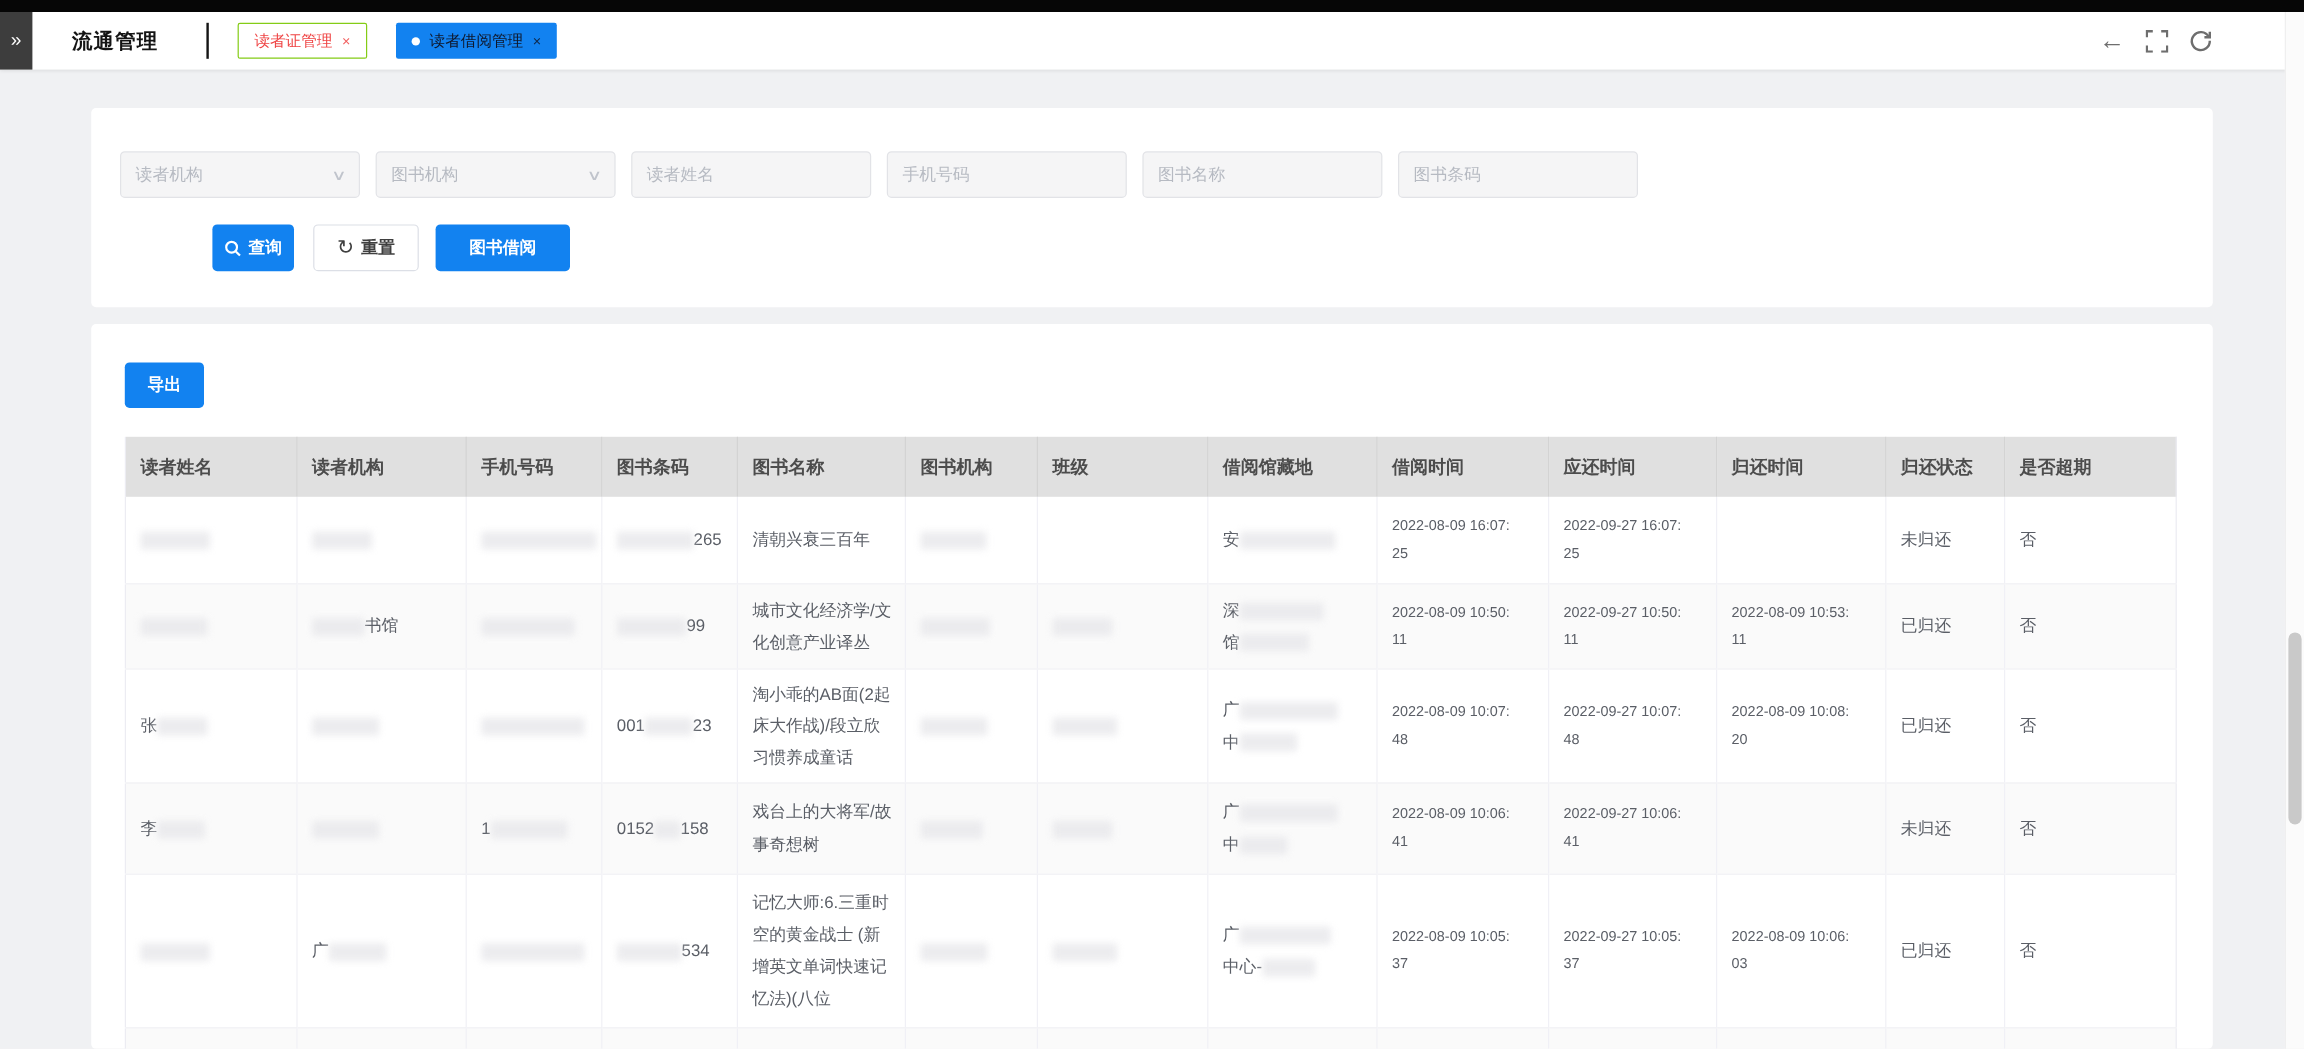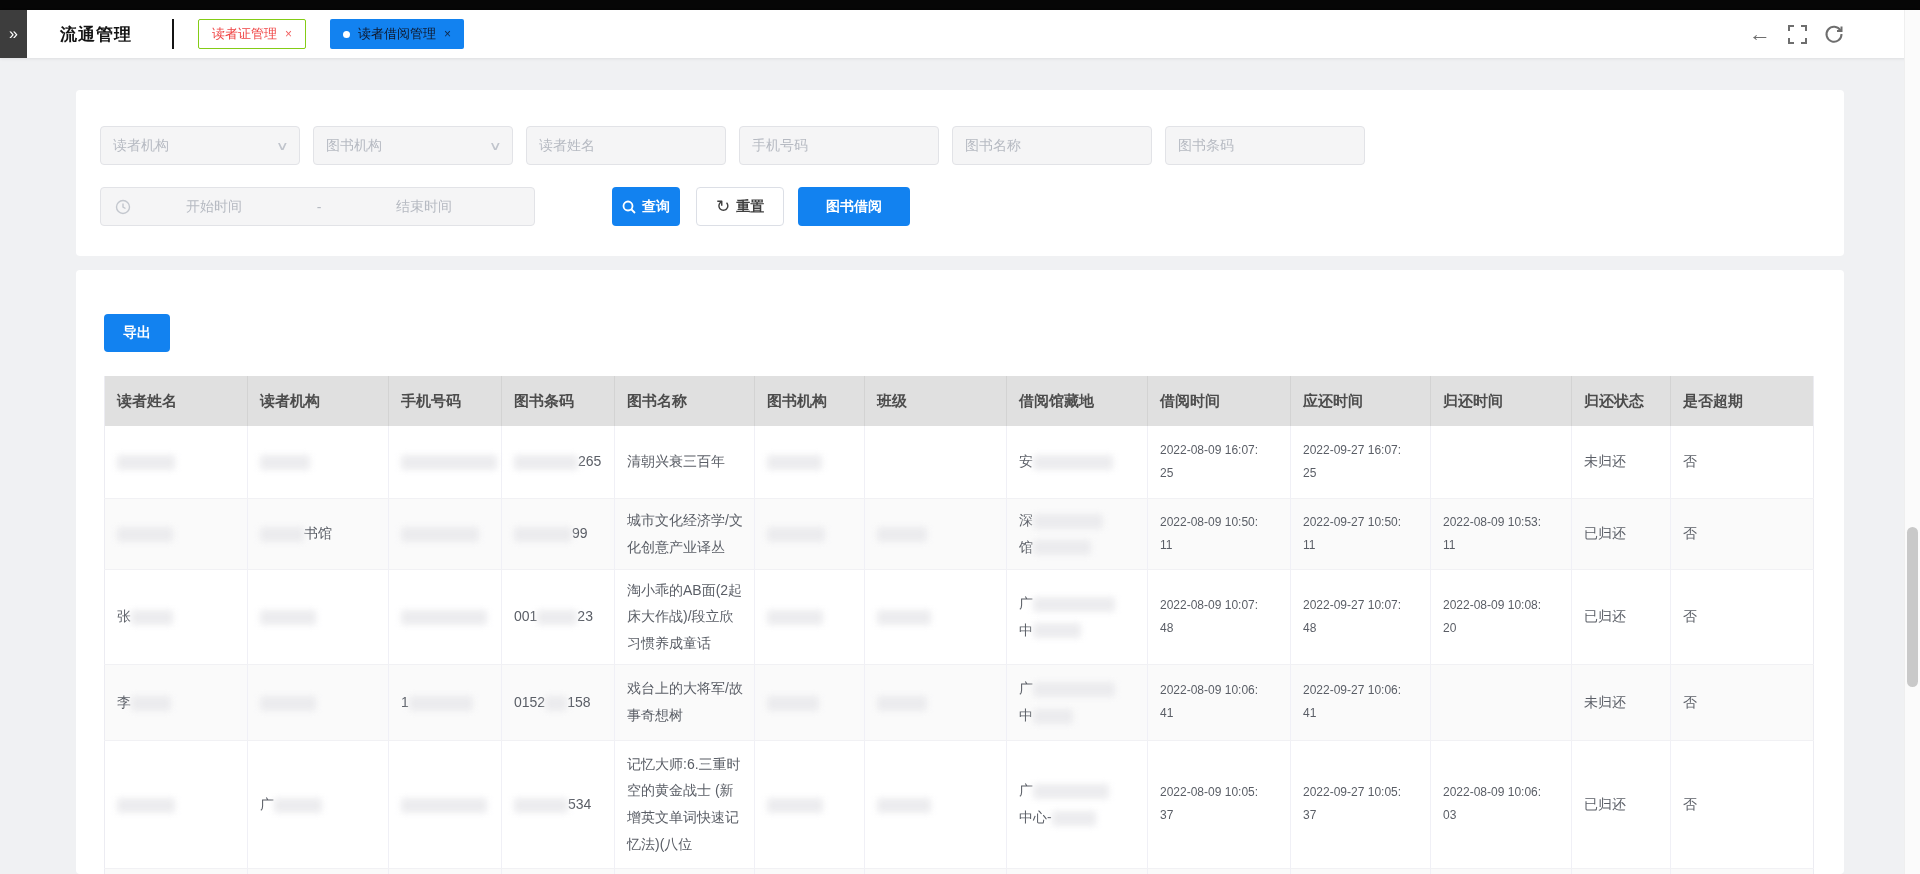--- a/index.html
+++ b/index.html
@@ -47,21 +47,21 @@
     display: inline-flex; align-items: center; justify-content: center; font-family: inherit; font-weight: bold; }
   .btn-primary { background: var(--accent); color: #fff; }
   .btn-plain { background: #fff; color: #3f3f3f; border: 1px solid #dcdfe6; }
   .btn-search { width: 68px; margin-left: 77px; gap: 6px; }
   .btn-reset { width: 88px; margin-left: 16px; gap: 6px; }
   .btn-borrow { width: 112px; margin-left: 14px; }
   .btn-export { width: 66px; height: 38px; }
   .reset-ico { font-size: 17px; font-weight: normal; line-height: 1; }
 
   
-  .table-card { margin-top: 14px; padding: 44px 28px 0; height: 604px; overflow: hidden; }
+  .table-card { margin-top: 14px; padding: 32px 28px 0; height: 604px; overflow: hidden; }
   table.grid { border-collapse: collapse; table-layout: fixed; width: 1709px; margin-top: 24px;
     border-left: 1px solid #ececf2; border-right: 1px solid #ececf2; }
   .grid th { background: #e0e0e0; height: 50px; font-size: 15px; color: #4c4c4c; text-align: left;
     padding: 0 8px 0 12px; font-weight: bold; border-left: 1px solid #d3d3d3; white-space: nowrap; }
   .grid th:first-child { border-left: none; }
   .grid td { font-size: 14px; color: #5a5e66; padding: 6px 8px 6px 12px; vertical-align: middle;
     border-left: 1px solid #f0f0f6; border-bottom: 1px solid #f1f1f4; line-height: 1.9;
     word-break: break-all; }
   .grid td:first-child { border-left: none; }
   .grid tr.zebra td { background: #fafafa; }
@@ -128,31 +128,20 @@
           <span class="ph">手机号码</span>
         </div>
         <div class="field">
           <span class="ph">图书名称</span>
         </div>
         <div class="field">
           <span class="ph">图书条码</span>
         </div>
       </div>
     <div class="filter-row">
-      <div class="date-field">
-        <span class="clock">
-          <svg width="16" height="16" viewBox="0 0 16 16" fill="none" stroke="#c3c7ce" stroke-width="1.4">
-            <circle cx="8" cy="8" r="6.5"></circle>
-              <path d="M8 4.5 V8 L10.5 9.5"></path>
-          </svg>
-        </span>
-        <span class="dph">开始时间</span>
-        <span class="sep">-</span>
-        <span class="dph">结束时间</span>
-      </div>
       <button class="btn btn-primary btn-search">
         <svg width="14" height="14" viewBox="0 0 14 14" fill="none" stroke="#fff" stroke-width="1.8">
           <circle cx="6" cy="6" r="4.5"></circle>
             <path d="M9.5 9.5 L13 13"></path>
         </svg>
         <span>查询</span>
       </button>
       <button class="btn btn-plain btn-reset">
         <span class="reset-ico">↻</span>
         <span>重置</span>

